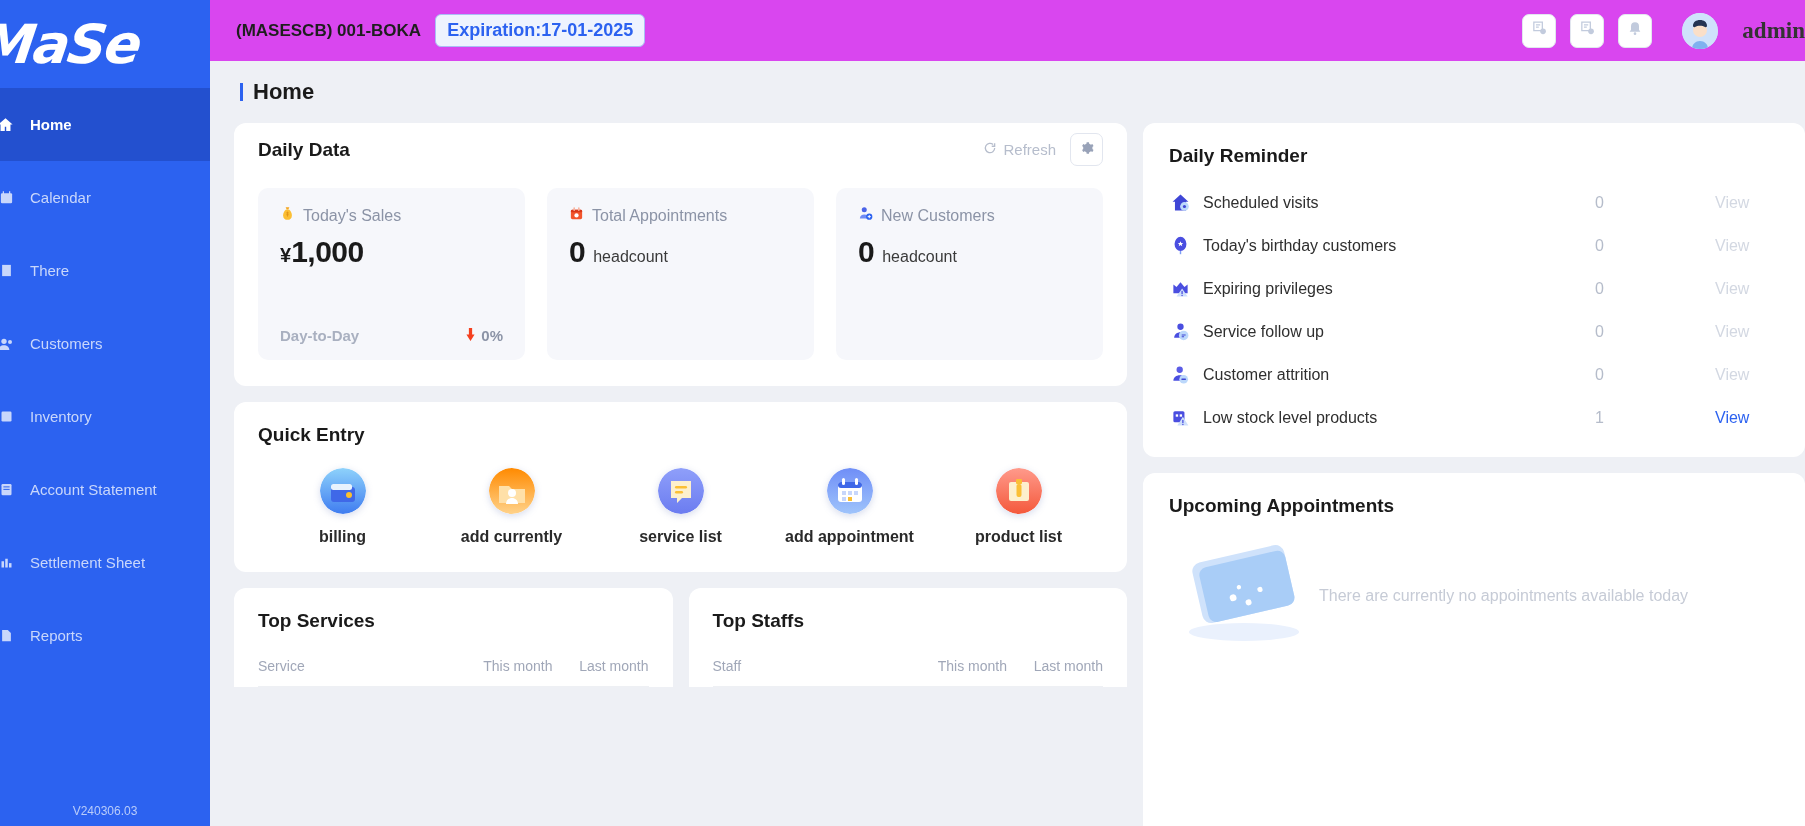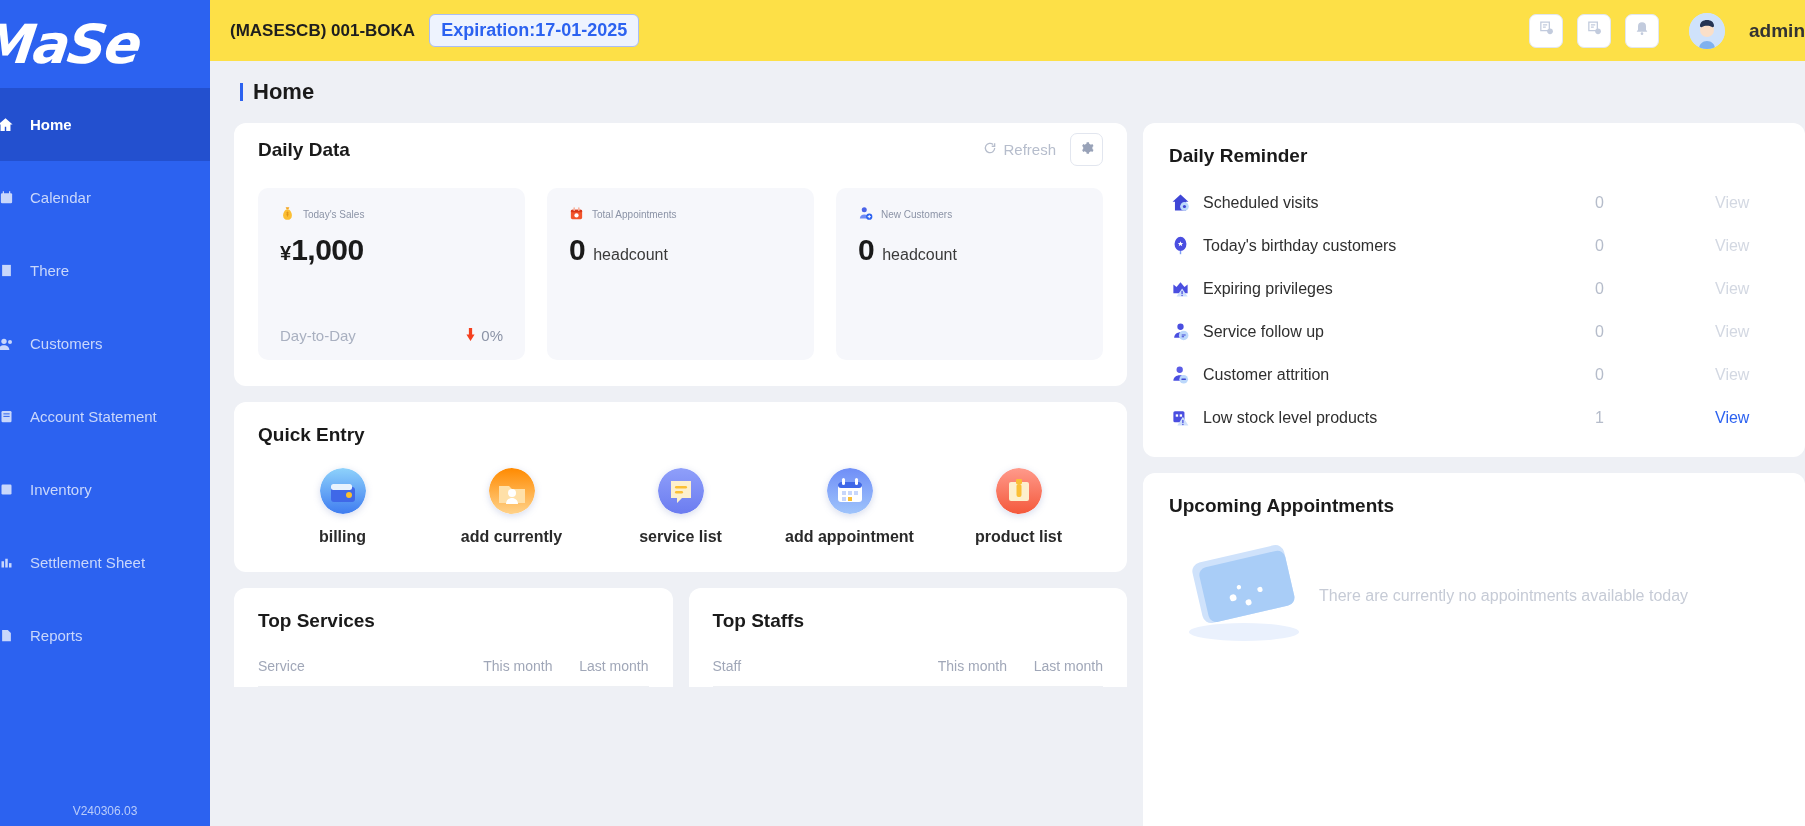--- a/index.html
+++ b/index.html
@@ -56,23 +56,23 @@
   .version {
     position: absolute; left: 0; right: 0; bottom: 8px;
     text-align: center; color: #b9ccfa; font-size: 12px;
   }
 
   
   .main { flex: 1 1 auto; height: 826px; display: flex; flex-direction: column; min-width: 0; }
 
   .topbar {
     height: 61px; flex: 0 0 61px;
-    background: #fde047;
+    background: #d946ef;
     display: flex; align-items: center;
-    padding: 0 0 0 20px;
+    padding: 0 0 0 26px;
     position: relative;
   }
   .store-name { font-size: 17px; font-weight: bold; color: #1e1e1e; white-space: nowrap; }
   .expiry-badge {
     margin-left: 14px;
     border: 1px solid #aabdf5;
     background: #eef3fe;
     color: #2c62f0;
     font-size: 18px; font-weight: bold;
     padding: 5px 11px;
@@ -91,21 +91,21 @@
     background: #fff; cursor: pointer;
     color: #c2cbdd;
   }
   .avatar {
     width: 36px; height: 36px; border-radius: 50%;
     background: #cfe2fb;
     display: flex; align-items: flex-end; justify-content: center;
     overflow: hidden; margin-left: 16px;
     flex: 0 0 36px;
   }
-  .admin-name { font-size: 19px; font-weight: bold; color: #333; margin-left: 10px; white-space: nowrap; }
+  .admin-name { font-size: 23px; font-weight: bold; color: #333; margin-left: 10px; white-space: nowrap; font-family: Liberation Serif, serif; }
 
   .page-head {
     height: 62px; flex: 0 0 62px;
     display: flex; align-items: center;
     padding-left: 30px;
     background: #eef0f5;
   }
   .page-bar { width: 3px; height: 18px; background: #2c62f0; margin-right: 10px; }
   .page-title { font-size: 22px; font-weight: bold; color: #1a1a1a; }
 
@@ -131,26 +131,26 @@
     width: 33px; height: 33px; border: 1px solid #e2e6ef;
     border-radius: 7px; display: flex; align-items: center; justify-content: center;
     color: #98a2b8; cursor: pointer; background: #fff;
   }
   .stats { display: flex; gap: 22px; margin-top: 22px; }
   .stat {
     flex: 1 1 0; background: #f6f7fb; border-radius: 10px;
     padding: 18px 22px 16px 22px; height: 172px;
     display: flex; flex-direction: column;
   }
-  .stat-label { display: flex; align-items: center; gap: 8px; color: #8b93a6; font-size: 10px; }
+  .stat-label { display: flex; align-items: center; gap: 8px; color: #8b93a6; font-size: 16px; }
   .stat-value { margin-top: 10px; display: flex; align-items: baseline; color: #1a1a1a; }
   .cur { font-size: 20px; font-weight: bold; }
   .big { font-size: 30px; font-weight: bold; letter-spacing: -0.5px; }
   .unit { font-size: 16px; color: #3a3a3a; margin-left: 8px; }
-  .stat-foot { margin-top: auto; display: flex; align-items: center; }
+  .stat-foot { margin-top: auto; display: flex; align-items: center; font-weight: bold; }
   .foot-label { color: #a9b0c0; font-size: 15px; }
   .foot-delta { margin-left: auto; display: flex; align-items: center; gap: 5px; color: #8b93a6; font-size: 15px; }
   .arrow-down { color: #f4401f; font-size: 15px; }
 
   
   .quick { padding: 22px 24px 26px 24px; }
   .quick-items { display: flex; margin-top: 22px; }
   .quick-item { flex: 1 1 0; display: flex; flex-direction: column; align-items: center; cursor: pointer; }
   .q-ico {
     width: 46px; height: 46px; border-radius: 50%;
@@ -236,35 +236,35 @@
               <path d="M1 21c0-4.4 3.6-7 8-7s8 2.6 8 7z"></path>
               <circle cx="18" cy="9" r="3"></circle>
             </svg>
         </span>
         <span class="nav-label">Customers</span>
       </div>
 
       <div class="nav-item">
         <span class="nav-ico">
           <svg width="15" height="15" viewBox="0 0 24 24" fill="currentColor">
+              <rect x="4" y="4" width="16" height="16" rx="2"></rect>
+            </svg>
+        </span>
+        <span class="nav-label">Inventory</span>
+      </div>
+
+      <div class="nav-item">
+        <span class="nav-ico">
+          <svg width="15" height="15" viewBox="0 0 24 24" fill="currentColor">
               <rect x="4" y="3" width="16" height="18" rx="2"></rect>
               <rect x="7" y="7" width="10" height="1.6" fill="#2c62f0"></rect>
               <rect x="7" y="11" width="10" height="1.6" fill="#2c62f0"></rect>
             </svg>
         </span>
         <span class="nav-label">Account Statement</span>
-      </div>
-
-      <div class="nav-item">
-        <span class="nav-ico">
-          <svg width="15" height="15" viewBox="0 0 24 24" fill="currentColor">
-              <rect x="4" y="4" width="16" height="16" rx="2"></rect>
-            </svg>
-        </span>
-        <span class="nav-label">Inventory</span>
       </div>
 
       <div class="nav-item">
         <span class="nav-ico">
           <svg width="15" height="15" viewBox="0 0 24 24" fill="currentColor">
               <rect x="4" y="10" width="4" height="10"></rect>
               <rect x="10" y="6" width="4" height="14"></rect>
               <rect x="16" y="13" width="4" height="7"></rect>
             </svg>
         </span>

